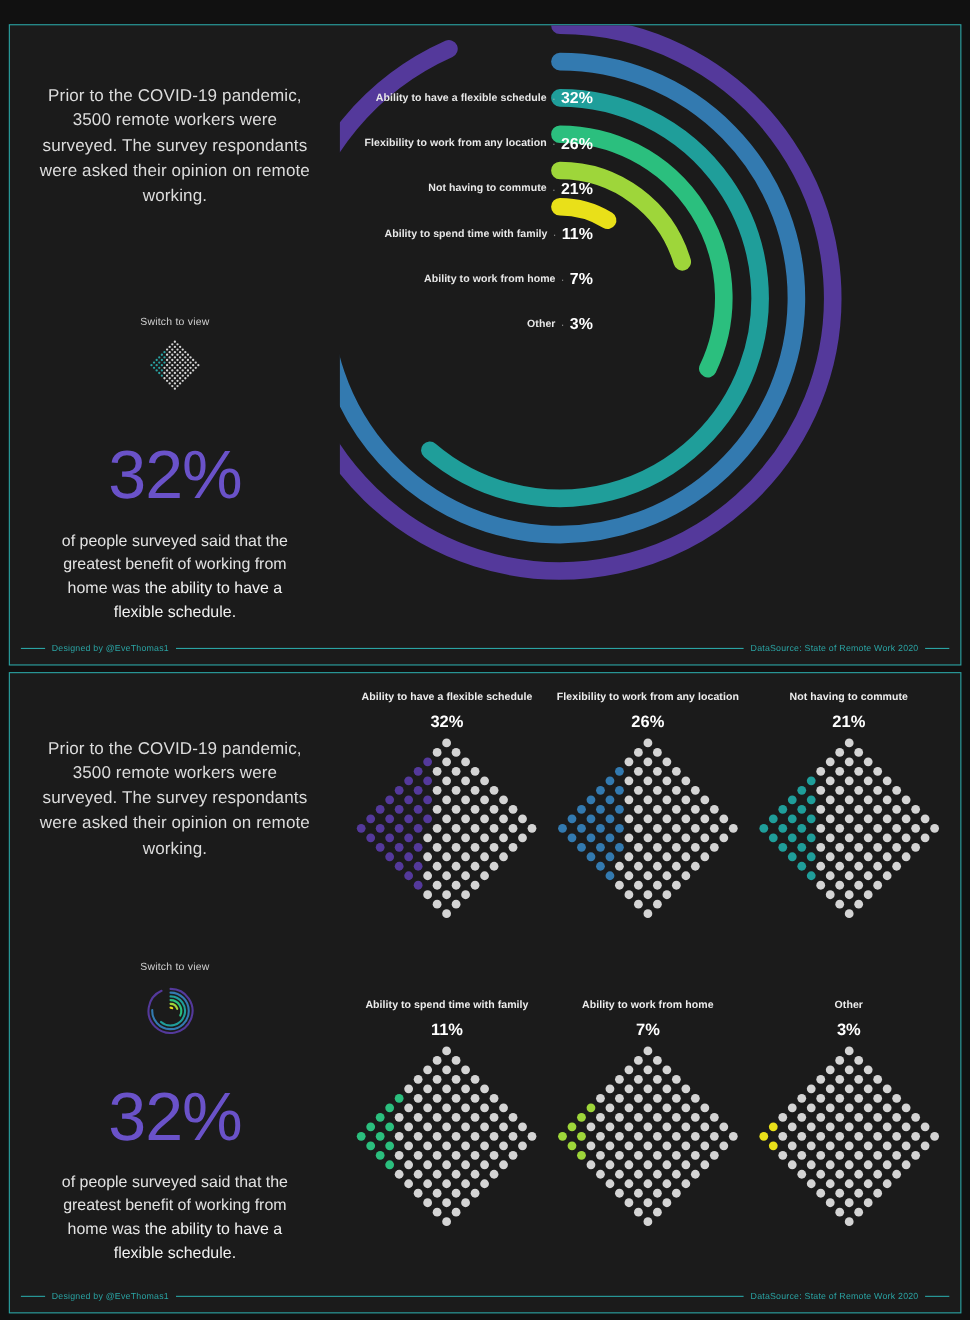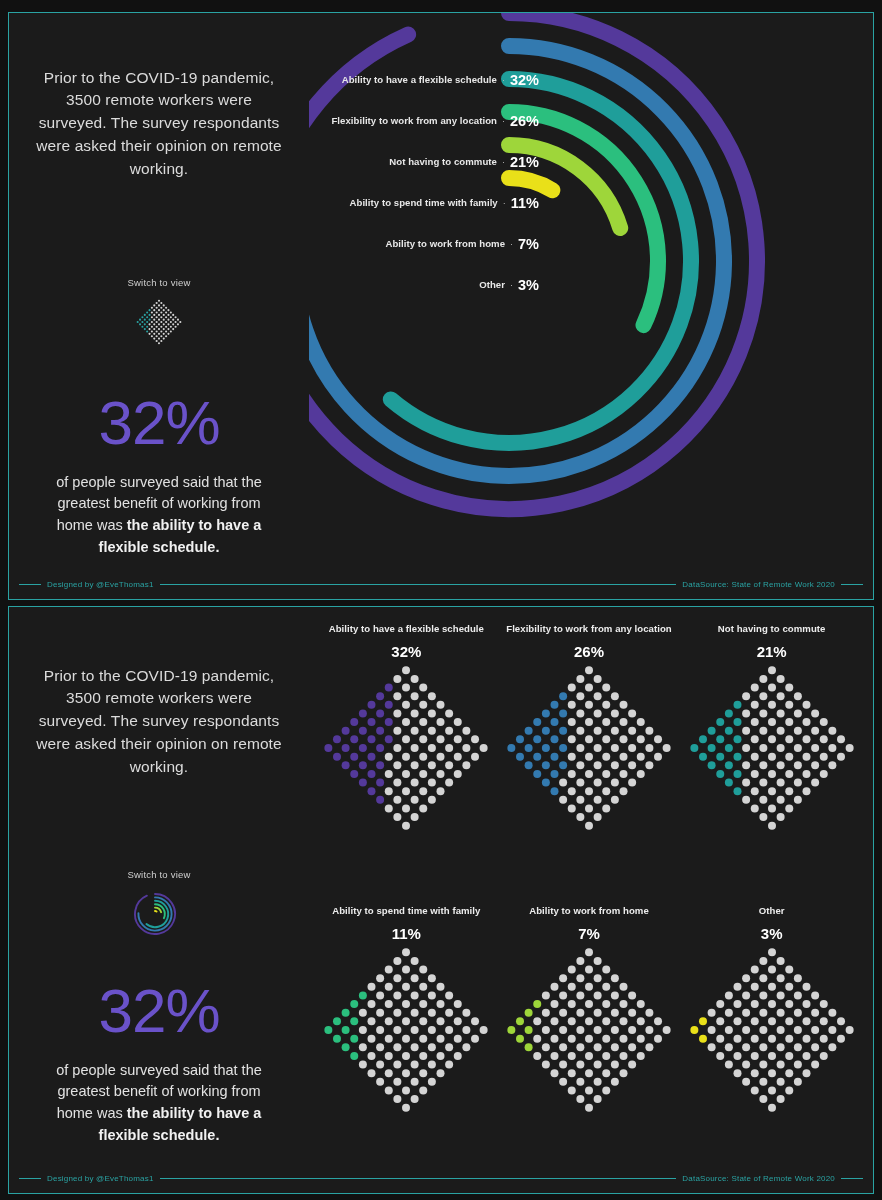--- a/index.html
+++ b/index.html
@@ -10,21 +10,21 @@
     width: 882px; height: 1200px;
     overflow: hidden;
     font-family: "Liberation Sans", sans-serif;
   }
   .page {
     width: 882px; height: 1200px;
     background: #111111;
     display: flex;
     flex-direction: column;
     gap: 6px;
-    padding: 12px 8px 6px 8px;
+    padding: 22px 8px 6px 8px;
   }
   .panel {
     position: relative;
     background: #1b1b1b;
     border: 1.5px solid #2aa3a3;
     flex: 1 1 0;
     overflow: hidden;
   }
   .panel-inner {
     position: absolute;
@@ -79,21 +79,21 @@
     letter-spacing: -1px;
   }
   .stat-caption {
     margin-top: 18px;
     color: #e2e2e2;
     font-size: 14.5px;
     line-height: 1.5;
     text-align: center;
     max-width: 220px;
   }
-  .stat-caption b { font-weight: 700; color: #f1f1f1; }
+  .stat-caption b { font-weight: 400; color: #f1f1f1; }
 
   
   .panel2 .left-col { padding-top: 42px; }
   .panel2 .switch-block { margin-top: 42px; }
   .panel2 .stat-block { margin-top: 40px; }
 
   
   .right-col { flex: 1 1 auto; position: relative; }
   .radial-wrap { position: absolute; inset: 0; }
   .radial-svg { position: absolute; left: 0; top: 0; }

